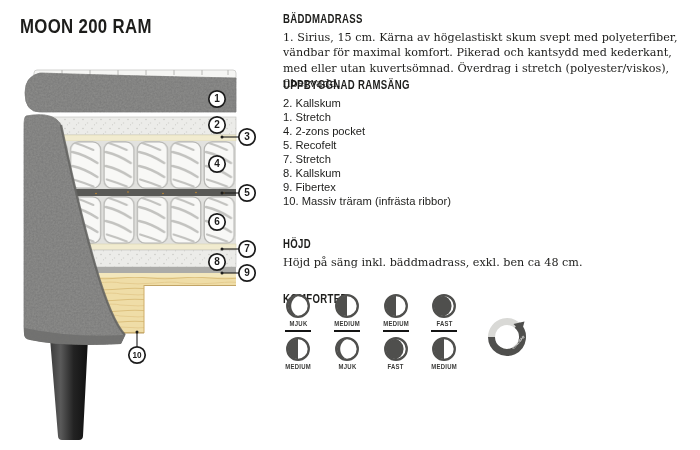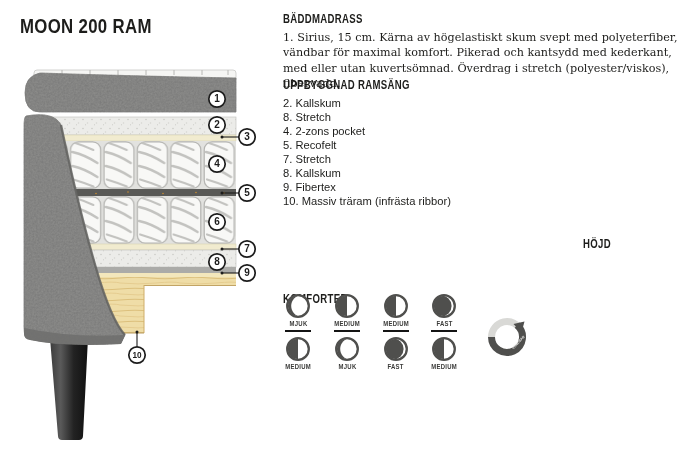--- a/index.html
+++ b/index.html
@@ -9,21 +9,21 @@
     font-family:"Liberation Sans",sans-serif;
   }
   .cond{font-weight:700;transform:scaleX(0.8);transform-origin:0 50%;white-space:nowrap;letter-spacing:.4px;}
   #title{position:absolute;left:20px;top:14px;font-size:21px;color:#1d1d1b;}
   .sec{position:absolute;left:283px;width:410px;}
   .sec-h{font-size:12px;color:#1d1d1b;margin:0 0 4px 0;}
   .serif{font-family:"DejaVu Serif",serif;font-size:11.2px;line-height:15.4px;color:#1d1d1b;}
   #sec-badd{top:12px;}
   #sec-upp{top:78px;}
   #upp-list .upp-item{font-family:Liberation Sans, sans-serif;font-size:11.2px;line-height:14px;color:#1d1d1b;}
-  #sec-hojd{top:237px;text-align:right;}
+  #sec-hojd{top:237px;}
   #sec-komf{top:292px;}
   #komf-grid{position:absolute;left:274px;top:293px;display:flex;}
   .komf-col{width:48.7px;display:flex;flex-direction:column;align-items:center;}
   .komf-label{font-size:7px;font-weight:700;transform:scaleX(0.85);color:#3a3a38;margin-top:1px;letter-spacing:.3px;white-space:nowrap;}
   .komf-div{width:26px;height:2px;background:#141414;margin:3px 0 4px 0;}
   #rotate-wrap{position:absolute;left:484px;top:314px;width:46px;height:46px;}
   #diagram{position:absolute;left:0;top:0;}
 </style>
 </head>
 <body>
@@ -203,32 +203,33 @@
 
 <div class="sec" id="sec-badd">
   <div class="sec-h cond">BÄDDMADRASS</div>
   <div class="serif" style="width:404px;">1. Sirius, 15 cm. Kärna av högelastiskt skum svept med polyeterfiber, vändbar för maximal komfort. Pikerad och kantsydd med kederkant, med eller utan kuvertsömnad. Överdrag i stretch (polyester/viskos), fibervadd.</div>
 </div>
 
 <div class="sec" id="sec-upp">
   <div class="sec-h cond">UPPBYGGNAD RAMSÄNG</div>
   <div id="upp-list">
       <div class="upp-item">2. Kallskum</div>
-      <div class="upp-item">8. Stretch</div>
+      <div class="upp-item">1. Stretch</div>
       <div class="upp-item">4. 2-zons pocket</div>
       <div class="upp-item">5. Recofelt</div>
       <div class="upp-item">7. Stretch</div>
       <div class="upp-item">8. Kallskum</div>
       <div class="upp-item">9. Fibertex</div>
       <div class="upp-item">10. Massiv träram (infrästa ribbor)</div>
     </div>
 </div>
 
 <div class="sec" id="sec-hojd">
   <div class="sec-h cond">HÖJD</div>
+  <div class="serif">Höjd på säng inkl. bäddmadrass, exkl. ben ca 48 cm.</div>
 </div>
 
 <div class="sec" id="sec-komf">
   <div class="sec-h cond">KOMFORTER</div>
 </div>
 
 <div id="komf-grid">
     <div class="komf-col">
       <svg width="26" height="26" viewBox="0 0 26 26">
     <circle cx="13" cy="13" r="10.2" fill="#fff"></circle>

